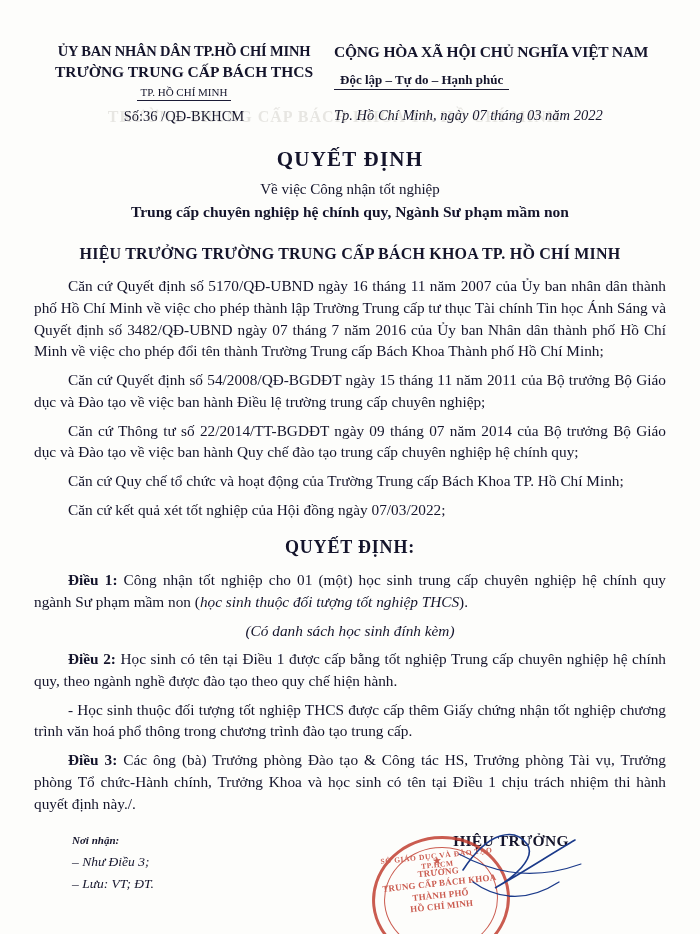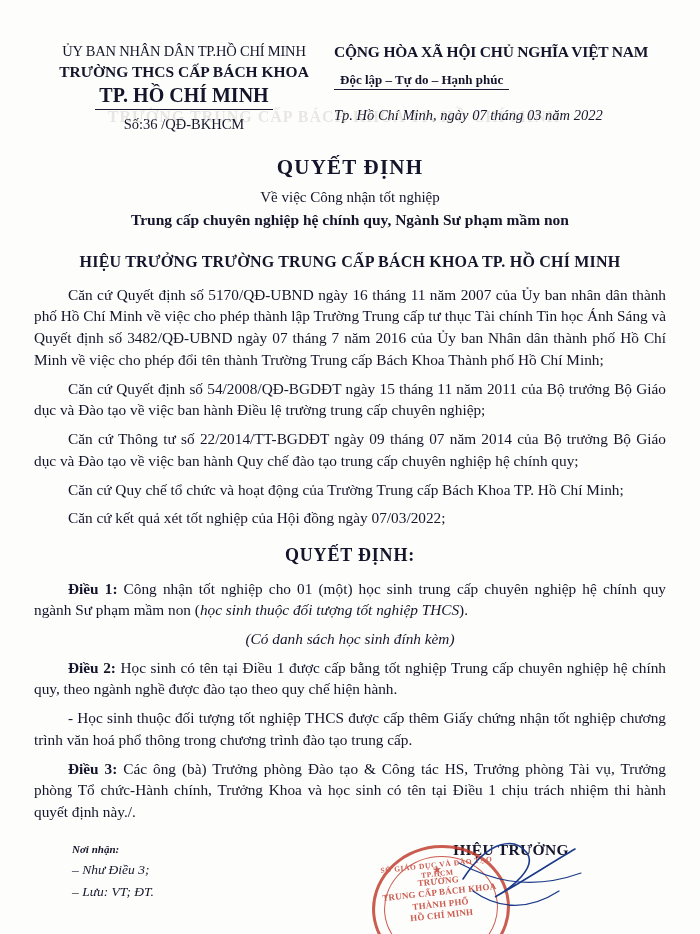--- a/index.html
+++ b/index.html
@@ -36,25 +36,25 @@
     text-align: center;
     font-size: 14.5px;
     line-height: 1.35;
   }
   .header-right {
     flex: 1;
     font-size: 14.5px;
     line-height: 1.35;
   }
   .bold { font-weight: bold; }
-  .org-line1 { letter-spacing: -0.2px; }
+  .org-line1 { letter-spacing: -0.2px; font-weight: bold; }
   .org-line2 { font-weight: bold; font-size: 15.5px; }
   .org-line3 {
-    font-weight: bold;
-    font-size: 20px;
+    font-weight: normal;
+    font-size: 11px;
     display: inline-block;
     border-bottom: 1.3px solid #1b1b35;
     padding: 0 4px 0 4px;
   }
   .doc-number {
     margin-top: 5px;
     font-size: 14.5px;
   }
   .nation-line1 {
     font-weight: bold;
@@ -251,21 +251,21 @@
 </head>
 <body>
 
 <div class="page">
 
   <div class="watermark">TRƯỜNG TRUNG CẤP BÁCH KHOA TP. HỒ CHÍ MINH</div>
 
   <div class="header">
     <div class="header-left">
       <div class="org-line1">ỦY BAN NHÂN DÂN TP.HỒ CHÍ MINH</div>
-      <div class="org-line2">TRƯỜNG THCS CẤP BÁCH KHOA</div>
+      <div class="org-line2">TRƯỜNG TRUNG CẤP BÁCH THCS</div>
       <div><span class="org-line3">TP. HỒ CHÍ MINH</span></div>
       <div class="doc-number">Số:36 /QĐ-BKHCM</div>
     </div>
     <div class="header-right">
       <div class="nation-line1">CỘNG HÒA XÃ HỘI CHỦ NGHĨA VIỆT NAM</div>
       <div><span class="nation-line2">Độc lập – Tự do – Hạnh phúc</span></div>
       <div class="place-date">Tp. Hồ Chí Minh, ngày 07 tháng 03 năm 2022</div>
     </div>
   </div>
 

